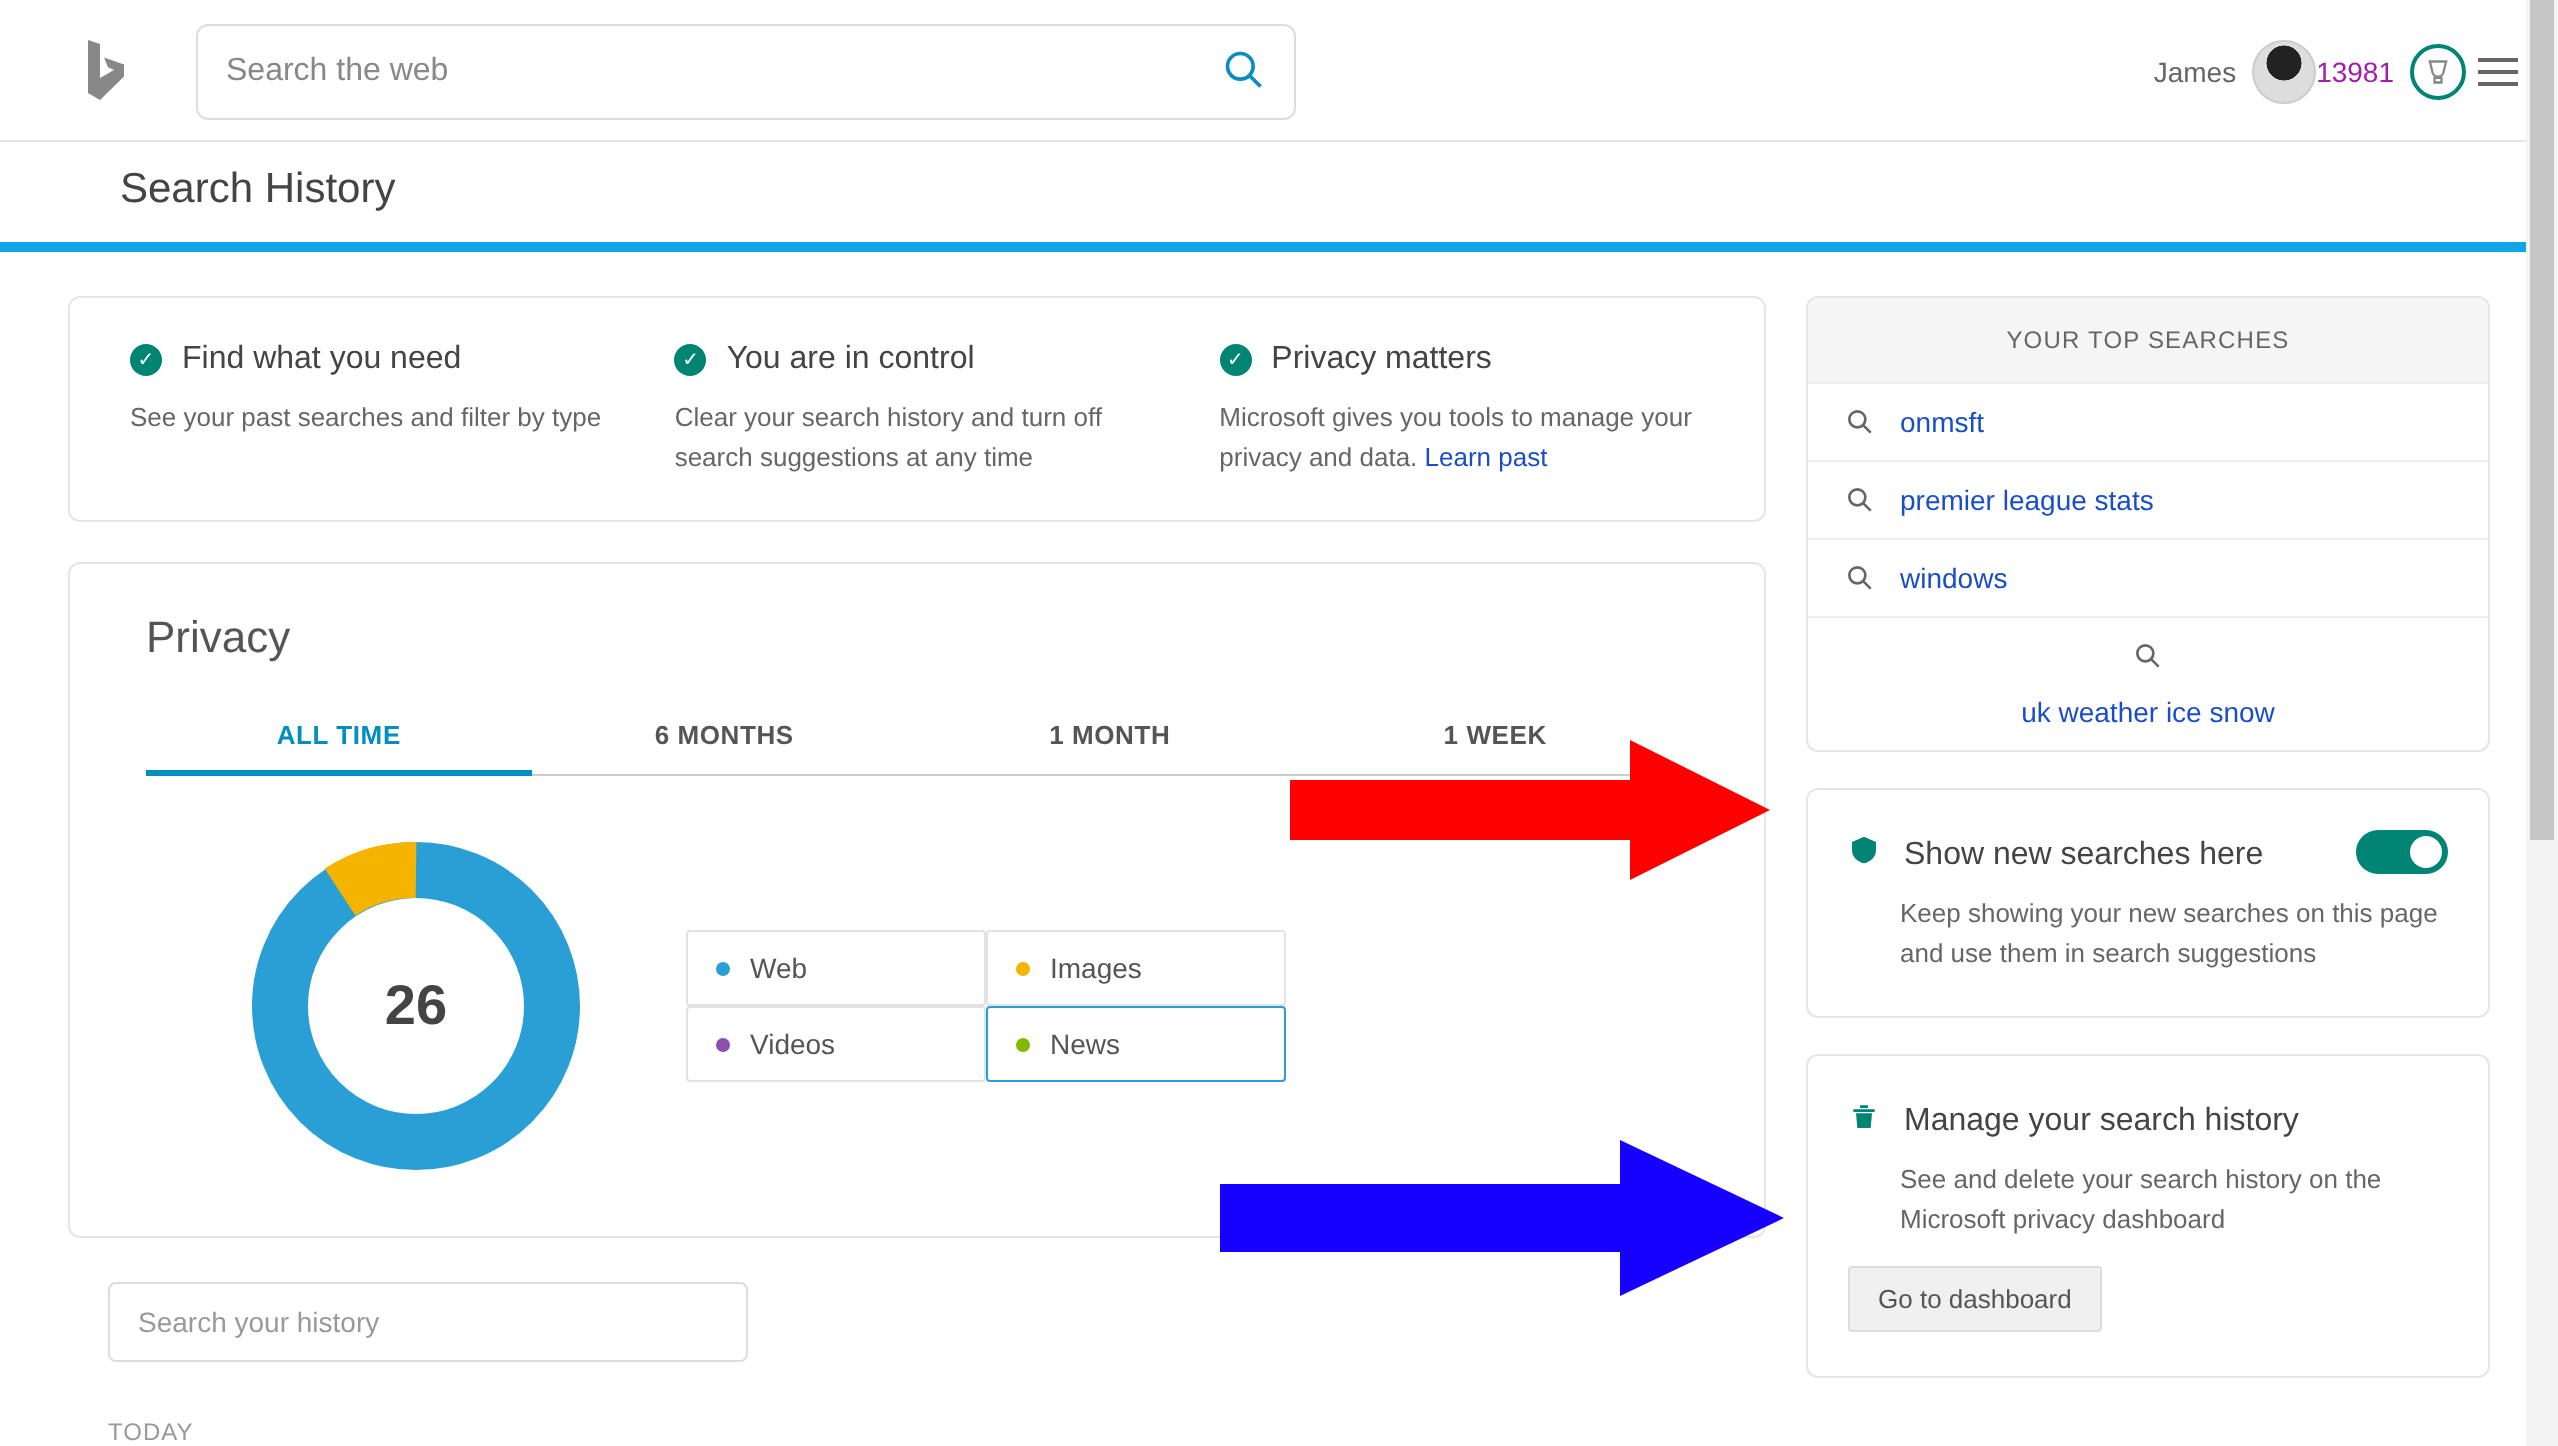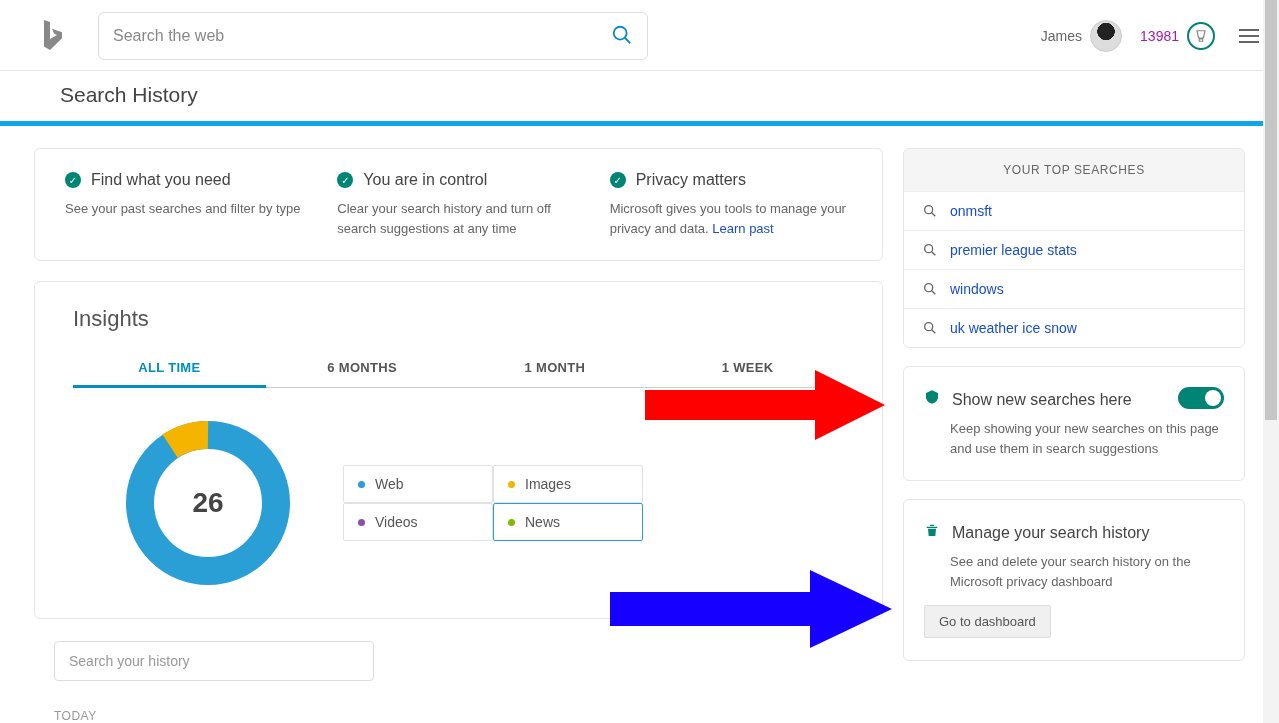--- a/index.html
+++ b/index.html
@@ -6,21 +6,21 @@
   body { font-family: "Segoe UI", Arial, sans-serif; background: #fff; color: #444; font-size: 14px; width: 1279px; height: 723px; overflow: hidden; position: relative; }
   
   
   .header { display: flex; align-items: center; padding: 12px 20px 10px 40px; border-bottom: 1px solid #e6e6e6; }
   .logo-wrap { width: 40px; }
   .logo { color: #888; }
   .search-box { flex: 0 0 550px; display: flex; align-items: center; border: 1px solid #ddd; border-radius: 6px; height: 48px; margin-left: 18px; padding: 0 14px; }
   .search-input { flex: 1; border: none; outline: none; font-size: 16px; color: #888; }
   .search-input::placeholder { color: #888; }
   .search-btn { background: none; border: none; cursor: pointer; color: #0a8cc4; }
-  .header-right { margin-left: auto; display: flex; align-items: center; gap: 18px; }
+  .header-right { margin-left: auto; display: flex; align-items: center; }
   .user-block { display: flex; align-items: center; gap: 8px; }
   .user-name { color: #666; font-size: 14px; }
   .avatar { width: 32px; height: 32px; border-radius: 50%; background: radial-gradient(circle at 50% 35%, #222 35%, #ddd 36%); border: 1px solid #ccc; }
   .points-block { display: flex; align-items: center; gap: 8px; }
   .points-val { color: #a21caf; }
   .points-badge { width: 28px; height: 28px; border-radius: 50%; border: 2px solid #008575; display:flex;align-items:center;justify-content:center;color:#888;font-size:13px; }
   .hamburger { display: flex; flex-direction: column; gap: 4px; cursor: pointer; margin-left: 6px; }
   .hamburger span { width: 20px; height: 2px; background:#666; }
 
   
@@ -60,21 +60,21 @@
   
   .history-search-wrap { padding: 22px 20px 0 20px; }
   .history-search { width:320px; border:1px solid #ddd; border-radius:4px; padding:11px 14px; font-size:14px; color:#888; }
   .history-search::placeholder{color:#999;}
   .today-label { margin-top:28px; font-size:12px; color:#999; letter-spacing:0.5px;}
 
   
   .top-searches-card { margin-bottom: 18px;}
   .tsc-header { background:#f5f5f5; text-align:center; padding:14px 0; font-size:12px; color:#666; letter-spacing:0.6px; border-bottom:1px solid #eee; border-radius:5px 5px 0 0;}
   .search-item { display:flex; align-items:center; gap:12px; padding:11px 18px; border-bottom:1px solid #eee;}
-  .search-item:last-child { border-bottom:none;}
+  .search-item:last-child { border-bottom:none;flex-direction:column;}
   .search-item a { color:#1a4ec9; text-decoration:none; font-size:14px;}
   .sicon { color:#666; font-size:14px;}
 
   .setting-card { padding:20px 20px 22px 20px; margin-bottom:18px;}
   .setting-head { display:flex; align-items:flex-end; gap:12px; margin-bottom:10px;}
   .setting-icon { color:#008575; flex-shrink:0; margin-top:1px;}
   .setting-title { font-size:16px; color:#444; flex:1;}
   .toggle { width:46px; height:22px; background:#008575; border-radius:11px; position:relative; cursor:pointer;}
   .toggle::after { content:''; position:absolute; right:3px; top:3px; width:16px; height:16px; background:#fff; border-radius:50%;}
   .setting-desc { font-size:13px; color:#666; line-height:1.5; padding-left:26px;}
@@ -157,21 +157,21 @@
       <div class="info-col">
         <div class="info-head">
           <span class="check-icon">✓</span>
           <span class="info-title">Privacy matters</span>
         </div>
         <div class="info-desc"><span>Microsoft gives you tools to manage your privacy and data. </span><a href="#">Learn past</a></div>
       </div>
     </div>
 
     <div class="card insights-card">
-      <div class="insights-title">Insights</div>
+      <div class="insights-title">Privacy</div>
       <div class="tabs">
         <div class="tab active">ALL TIME</div>
         <div class="tab">6 MONTHS</div>
         <div class="tab">1 MONTH</div>
         <div class="tab">1 WEEK</div>
       </div>
       <div class="insights-body">
         <div class="donut-wrap">
           <svg width="170" height="170" viewBox="0 0 170 170">
             <circle cx="85" cy="85" r="68" fill="none" stroke="#2a9fd6" stroke-width="28"></circle>

